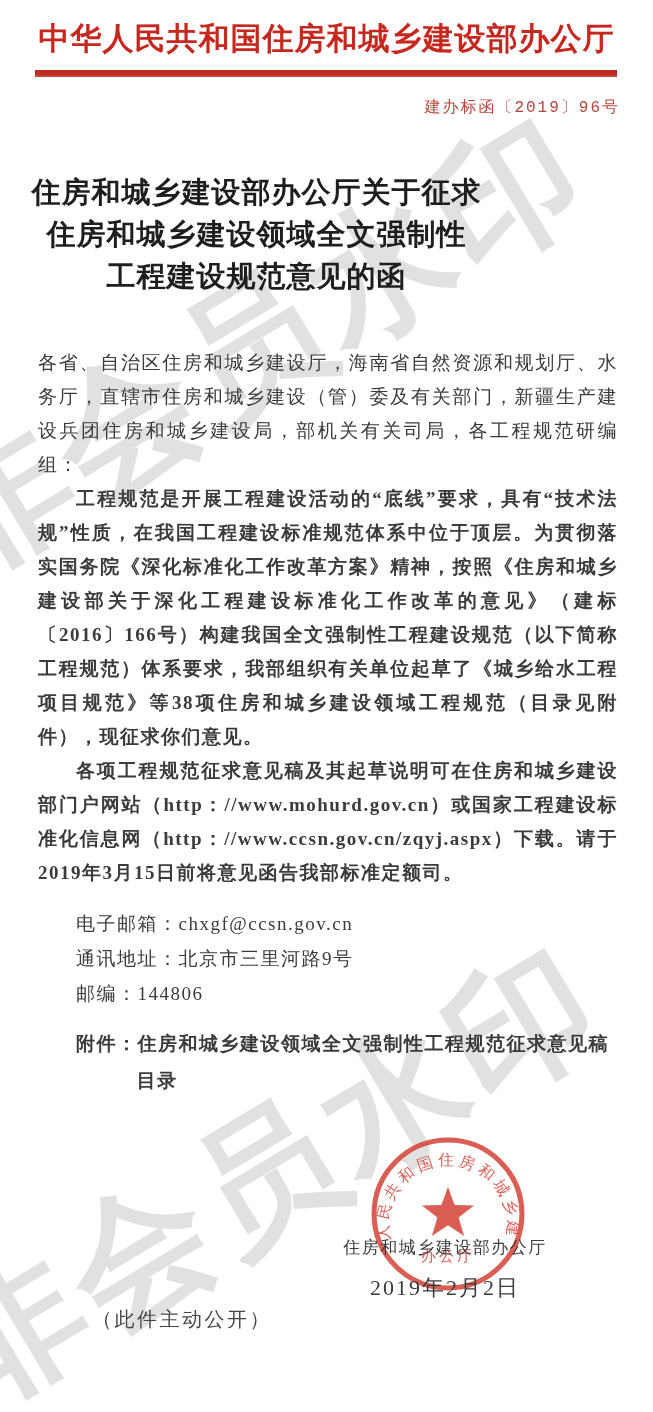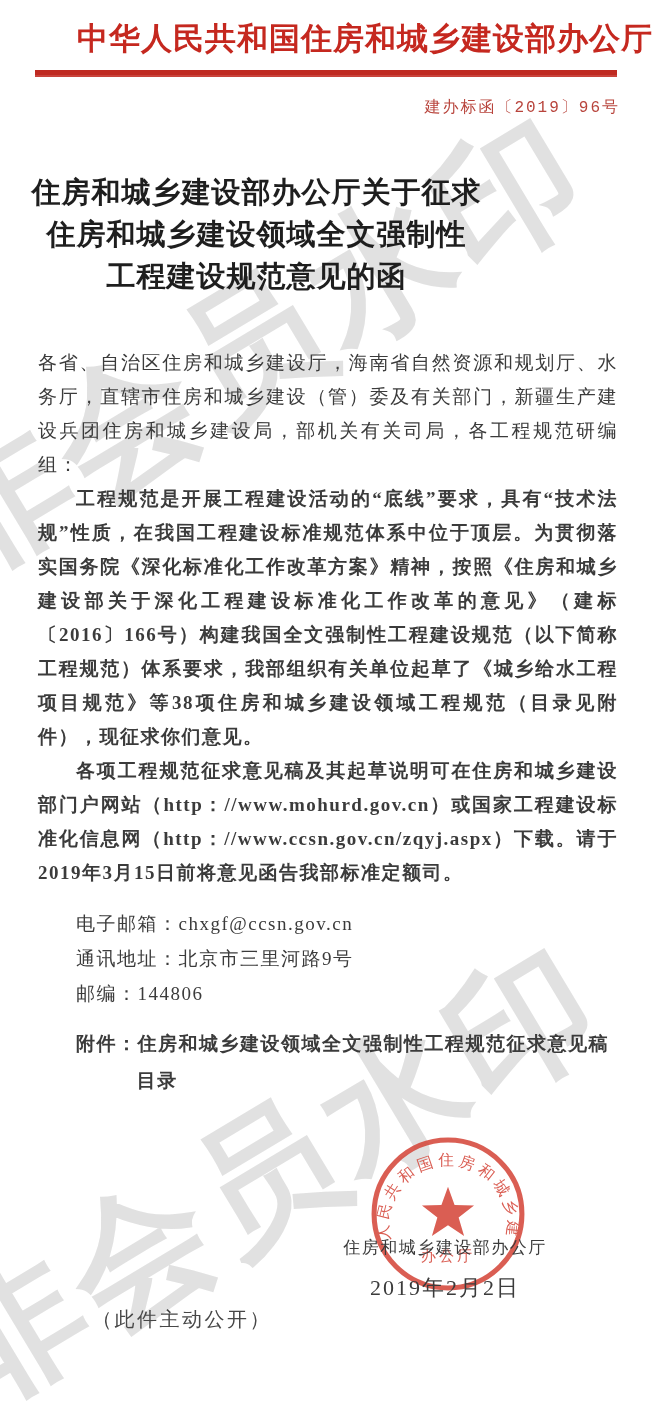--- a/index.html
+++ b/index.html
@@ -33,21 +33,21 @@
   }
   .watermark.wm-top { left: -12px; top: 428px; }
   .watermark.wm-bottom { left: 2px; top: 1258px; }
 
   .content { position: relative; z-index: 2; }
 
   
   .header-agency {
     position: absolute;
     top: 18px; left: 0; right: 0;
-    text-align: right;
+    text-align: center;
     font-size: 31px;
     font-weight: bold;
     letter-spacing: 1px;
     color: #c5281f;
   }
   .red-rule {
     position: absolute;
     top: 70px; left: 35px; right: 36px;
     height: 3px;
     border-top: 5px solid #bf2a21;

